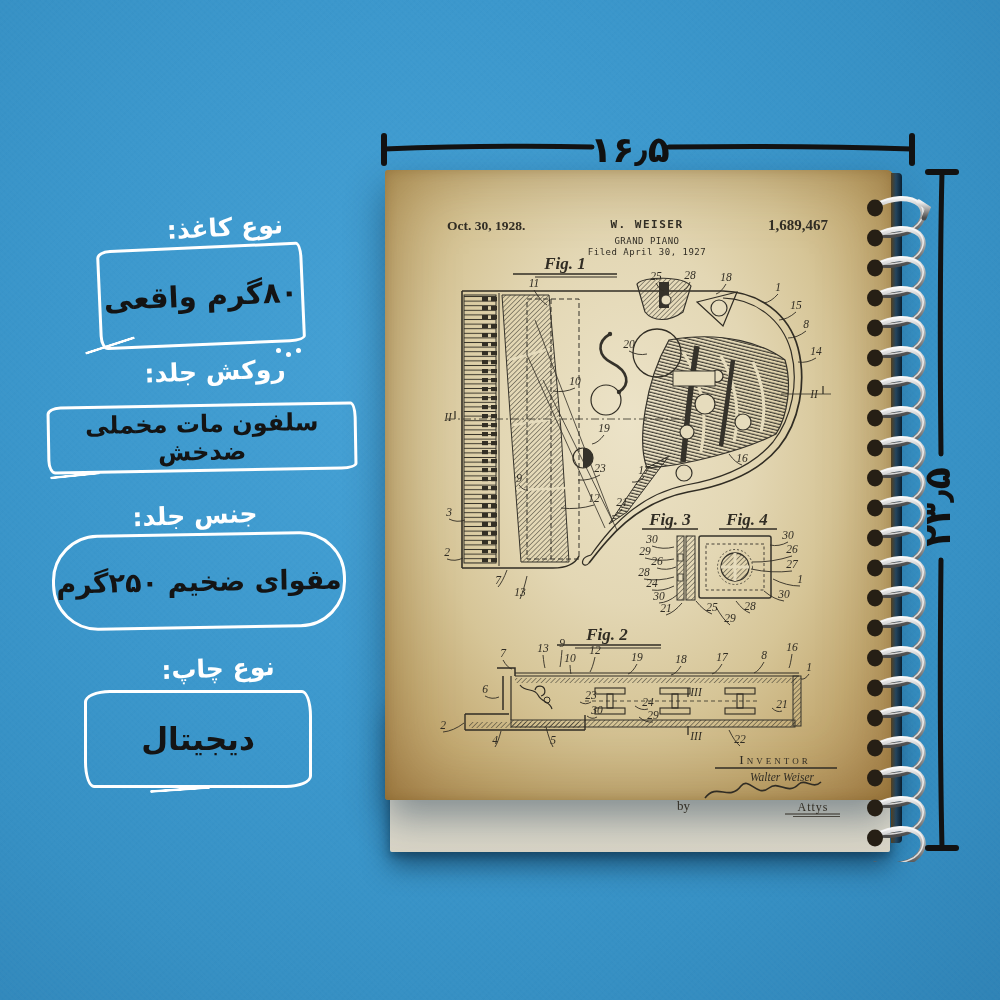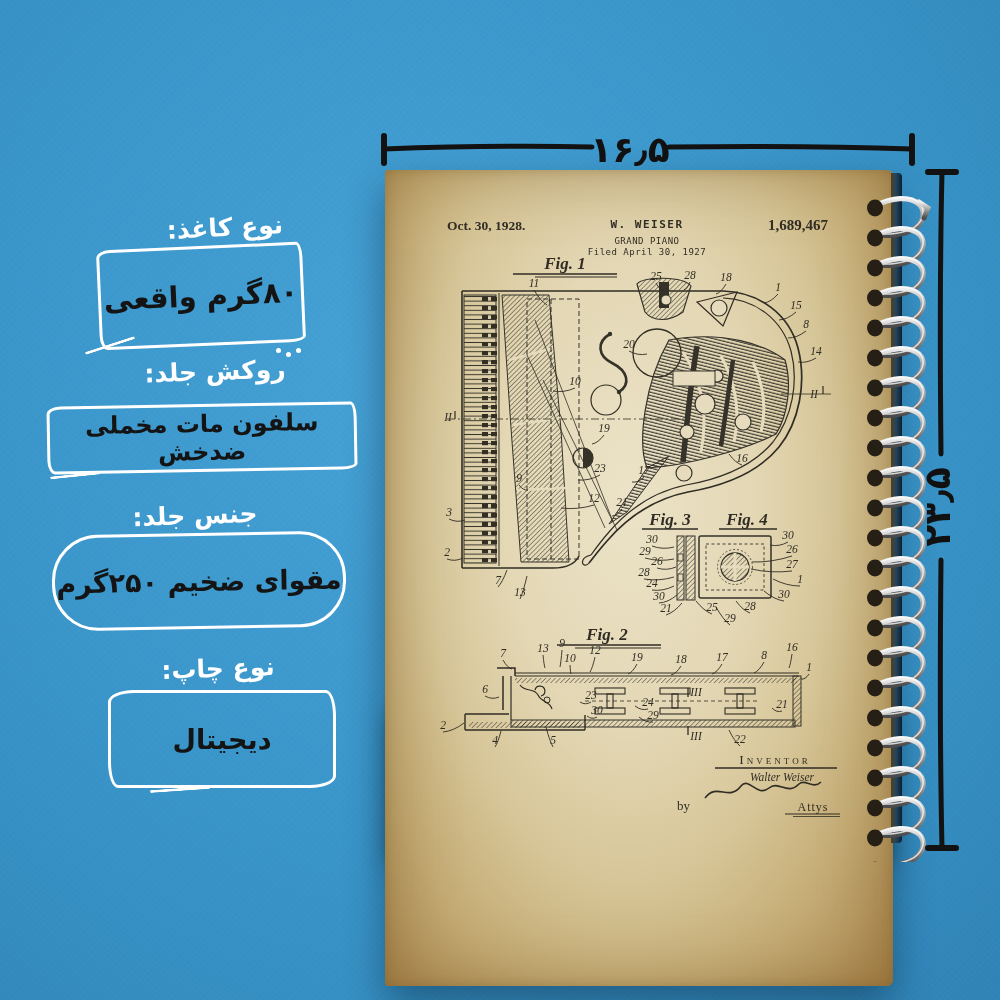--- a/index.html
+++ b/index.html
@@ -5,21 +5,21 @@
   html,body{margin:0;padding:0;}
   .stage{position:relative;width:1000px;height:1000px;overflow:hidden;
     background:radial-gradient(ellipse at 42% 38%, #46a2d6 0%, #3b97cc 45%, #3690c4 70%, #2f83b6 100%);
     font-family:"DejaVu Sans", sans-serif;}
   .noise{position:absolute;inset:0;opacity:.5;pointer-events:none;
     background:repeating-linear-gradient(45deg, rgba(255,255,255,.022) 0 2px, transparent 2px 4px),
                repeating-linear-gradient(-45deg, rgba(0,30,60,.02) 0 2px, transparent 2px 5px);}
   
   .pagestack{position:absolute;left:390px;top:700px;width:500px;height:152px;border-radius:2px;
     background:linear-gradient(#fbfaf3,#d9d5c6);box-shadow:0 14px 26px rgba(7,34,56,.55), 0 4px 8px rgba(7,34,56,.35);}
-  .cover{position:absolute;left:385px;top:170px;width:508px;height:816px;border-radius:3px 6px 6px 3px;
+  .cover{position:absolute;left:385px;top:170px;width:508px;height:630px;border-radius:3px 6px 6px 3px;
     background:radial-gradient(ellipse at 48% 40%, #ece3c8 0%, #e3d7b4 34%, #d6c597 56%, #c4ab74 76%, #b2915a 92%, #a9874e 100%);
     box-shadow:inset 0 0 70px rgba(112,76,20,.42), inset 0 0 12px rgba(112,76,20,.3), 0 18px 38px rgba(7,34,56,.45);}
   .page-edge{position:absolute;left:891px;top:173px;width:11px;height:670px;border-radius:0 4px 4px 0;
     background:linear-gradient(to right,#53401f,#24455e 45%,#0c2335 95%);}
   .spiral{position:absolute;left:828px;top:168px;z-index:5;}
   
   .patent{position:absolute;inset:0;}
   .patent text{fill:#312d24;}
   .hdr-date{font:bold 13.5px "Liberation Serif",serif;}
   .hdr-name{font:bold 11px "DejaVu Sans Mono",monospace;letter-spacing:1.5px;}
@@ -425,15 +425,15 @@
   <div class="scribble" style="left:84px;top:344px;width:52px;transform:rotate(-18deg);"></div>
 
   <div class="anno-h" style="left:140px;top:357px;width:150px;font-size:25px;transform:rotate(-2deg);">روکش جلد:</div>
   <div class="anno-box sketchy" style="left:47px;top:404px;width:304px;height:62px;font-size:24px;transform:rotate(-1deg);">سلفون مات مخملی ضدخش</div>
   <div class="scribble" style="left:50px;top:474px;width:50px;transform:rotate(-6deg);"></div>
 
   <div class="anno-h" style="left:120px;top:501px;width:150px;font-size:25px;transform:rotate(-2deg);">جنس جلد:</div>
   <div class="anno-box" style="left:52px;top:533px;width:288px;height:90px;font-size:27px;border-radius:46px;transform:rotate(-1deg);">مقوای ضخیم ۲۵۰گرم</div>
 
   <div class="anno-h" style="left:158px;top:654px;width:120px;font-size:25px;transform:rotate(-2deg);">نوع چاپ:</div>
-  <div class="anno-box" style="left:108px;top:690px;width:222px;height:92px;font-size:27px;border-radius:26px 10px 26px 10px / 12px 26px 12px 26px;">دیجیتال</div>
+  <div class="anno-box" style="left:84px;top:690px;width:222px;height:92px;font-size:31px;border-radius:26px 10px 26px 10px / 12px 26px 12px 26px;">دیجیتال</div>
   <div class="scribble" style="left:150px;top:788px;width:60px;transform:rotate(-4deg);"></div>
 </div>
 
 </body></html>

